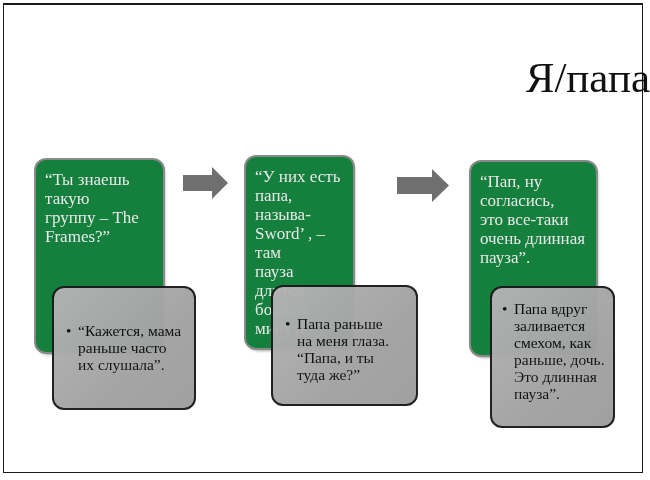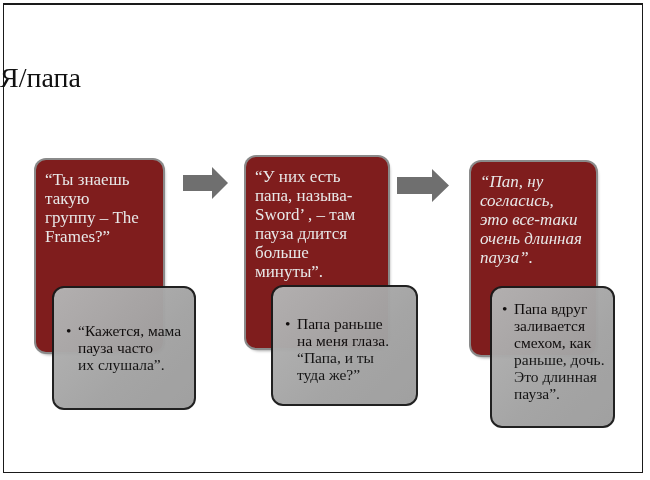--- a/index.html
+++ b/index.html
@@ -23,28 +23,28 @@
       border: 1.5px solid #1a1a1a;
       border-top-width: 2px;
       background: #ffffff;
       box-sizing: border-box;
     }
     .title {
       position: absolute;
       left: 0;
       top: 50px;
       width: 650px;
-      text-align: left;
-      font-size: 28px;
+      text-align: right;
+      font-size: 43px;
       line-height: 56px;
       color: #111111;
     }
     .dark-box {
       position: absolute;
-      background: #7f1d1d;
+      background: #15803d;
       border-radius: 10px;
       box-shadow: 0 0 0 2px #8a8a8a, 2px 3px 3px rgba(0,0,0,0.35);
       color: #e8e8e8;
       font-size: 17px;
       line-height: 19px;
       padding: 10px 8px 0 9px;
       box-sizing: border-box;
     }
     .gray-box {
       position: absolute;
@@ -81,31 +81,31 @@
   <div>“Ты знаешь</div>
   <div>такую</div>
   <div>группу – The</div>
   <div>Frames?”</div>
 </div>
 <div class="gray-box" style="left:52px; top:286px; width:144px; height:124px;">
   <div class="bullet-row" style="left:12px; top:34px;">
     <span class="bullet">•</span>
     <div>
       <div>“Кажется, мама</div>
-      <div>пауза часто</div>
+      <div>раньше часто</div>
       <div>их слушала”.</div>
     </div>
   </div>
 </div>
 
 <svg class="arrow" style="left:183px; top:166px;" width="46" height="34" viewBox="0 0 46 34">
   <polygon points="0,9 29,9 29,1 45,17 29,33 29,25 0,25" fill="#6f6f6f"></polygon>
 </svg>
 
-<div class="dark-box" style="left:246px; top:157px; width:142px; height:191px;">
+<div class="dark-box" style="left:246px; top:157px; width:107px; height:191px;">
   <div>“У них есть</div>
   <div>папа, называ-</div>
   <div>Sword’ , – там</div>
   <div>пауза длится</div>
   <div>больше</div>
   <div>минуты”.</div>
 </div>
 <div class="gray-box" style="left:271px; top:285px; width:147px; height:121px;">
   <div class="bullet-row" style="left:12px; top:28px;">
     <span class="bullet">•</span>
@@ -115,21 +115,21 @@
       <div>“Папа, и ты</div>
       <div>туда же?”</div>
     </div>
   </div>
 </div>
 
 <svg class="arrow" style="left:397px; top:168px;" width="53" height="35" viewBox="0 0 53 35">
   <polygon points="0,9 35,9 35,1 52,17.5 35,34 35,26 0,26" fill="#6f6f6f"></polygon>
 </svg>
 
-<div class="dark-box" style="left:471px; top:162px; width:125px; height:193px;font-style:italic;">
+<div class="dark-box" style="left:471px; top:162px; width:125px; height:193px;">
   <div>“Пап, ну</div>
   <div>согласись,</div>
   <div>это все-таки</div>
   <div>очень длинная</div>
   <div>пауза”.</div>
 </div>
 <div class="gray-box" style="left:490px; top:286px; width:125px; height:142px;">
   <div class="bullet-row" style="left:10px; top:12px;">
     <span class="bullet">•</span>
     <div>

